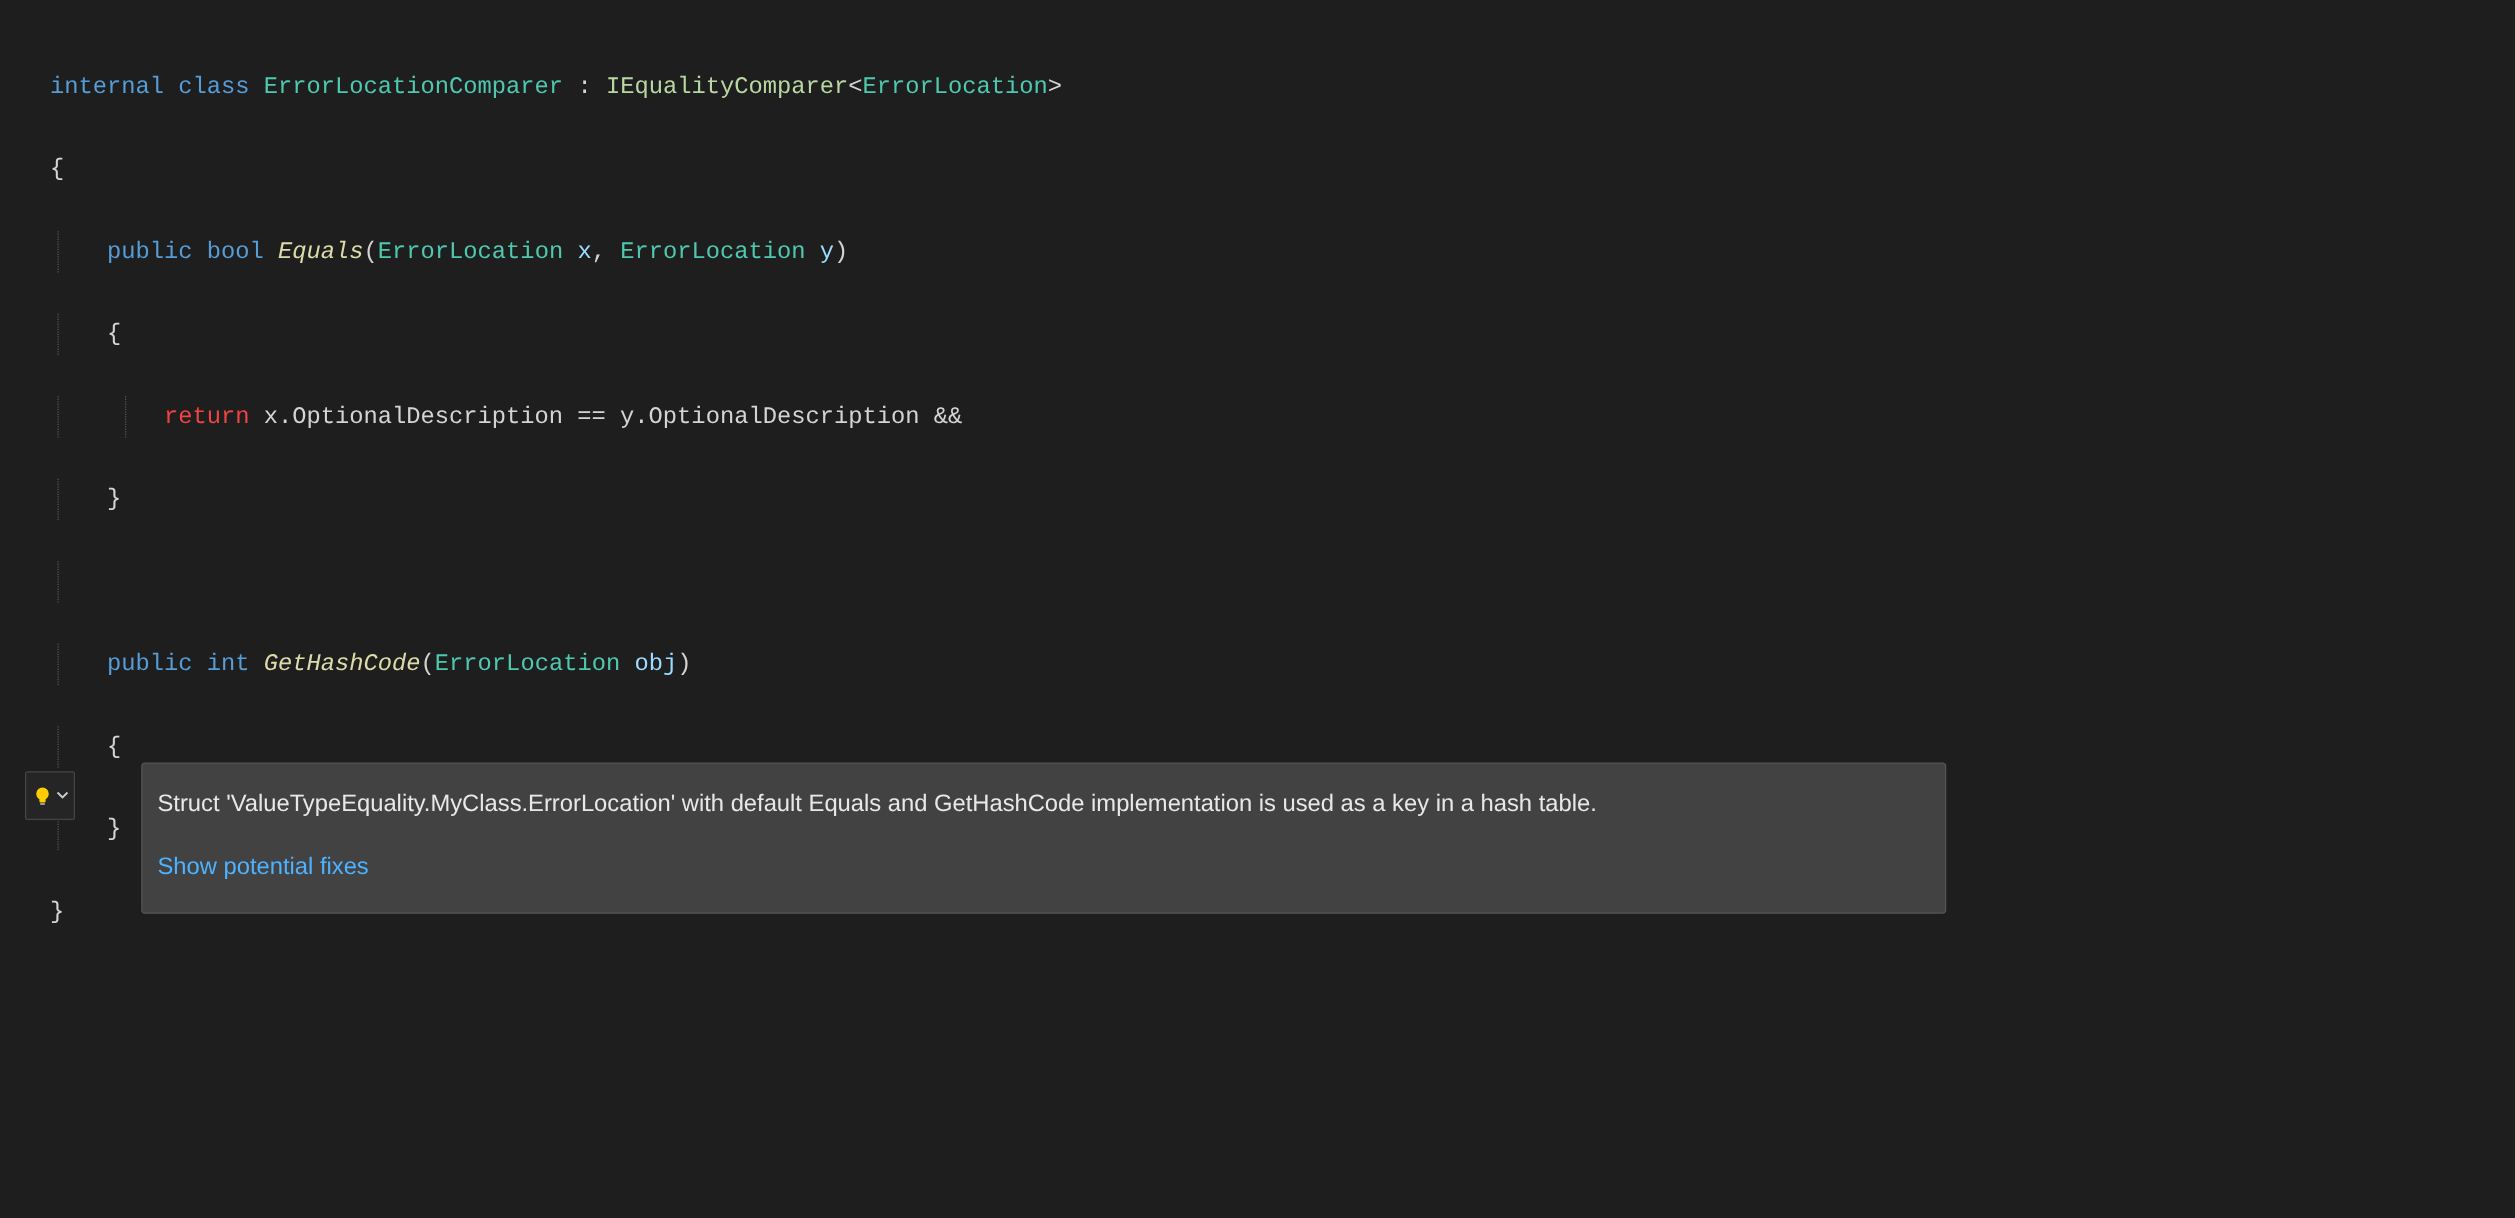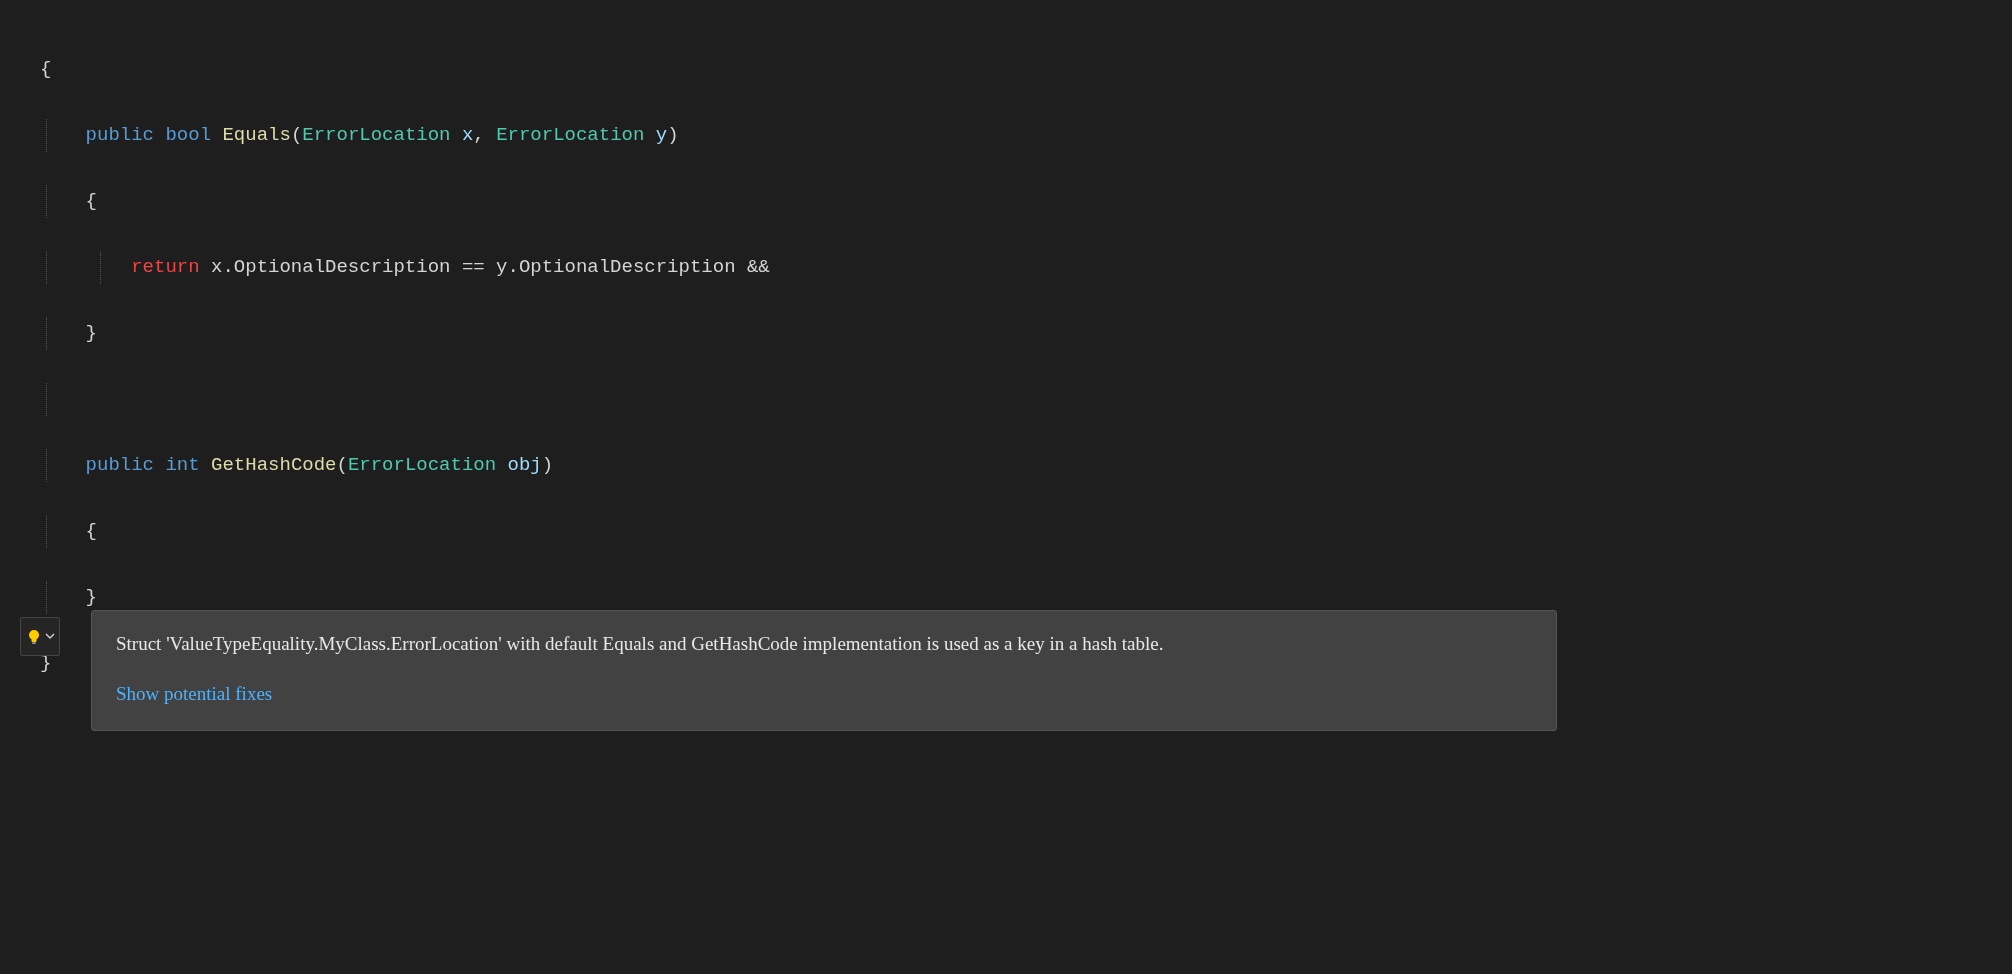--- a/index.html
+++ b/index.html
@@ -25,21 +25,21 @@
     position: absolute;
     top: 0;
     bottom: 0;
     width: 1px;
   }
   .ig1 { left: 6px; }
   .ig2 { left: 60px; }
   .ig3 { left: 113px; }
   .kw-blue { color: #569cd6; }
   .kw-type { color: #4ec9b0; }
-  .kw-method { color: #dcdcaa; }
+  .kw-method { color: #dcdcaa; font-style: italic; }
   .kw-param { color: #9cdcfe; }
   .kw-ctrl { color: #ef4444; }
   .punct { color: #d4d4d4; }
   .interface { color: #b8d7a3; }
 
   .lightbulb-area {
     position: absolute;
     left: 20px;
     top: 617px;
     display: flex;
@@ -58,44 +58,45 @@
     justify-content: center;
   }
   .chevron-down {
     width: 10px;
     height: 10px;
     color: #cccccc;
   }
 
   .tooltip {
     position: absolute;
-    left: 91px;
+    left: 113px;
     top: 610px;
     right: 455px;
     background: #424242;
     border: 1px solid #555;
     border-radius: 3px;
-    padding: 18px 24px 20px 24px;
-    font-family: Liberation Serif, serif;
+    padding: 18px 24px 20px 12px;
+    font-family: Liberation Sans, sans-serif;
     font-size: 19px;
     line-height: 1.6;
     white-space: normal;
     color: #e8e8e8;
   }
   .tooltip-link {
     color: #4db2ff;
     margin-top: 20px;
     display: inline-block;
     cursor: pointer;
   }
 </style>
 </head>
 <body>
 
 <div class="editor">
+<div class="line"><span class="kw-blue">internal</span> <span class="kw-blue">class</span> <span class="kw-type">ErrorLocationComparer</span><span class="punct"> : </span><span class="interface">IEqualityComparer</span><span class="punct">&lt;</span><span class="kw-type">ErrorLocation</span><span class="punct">&gt;</span></div>
 <div class="line"><span class="punct">{</span></div>
 <div class="line"><span class="indent-guide ig1"></span>    <span class="kw-blue">public</span> <span class="kw-blue">bool</span> <span class="kw-method">Equals</span><span class="punct">(</span><span class="kw-type">ErrorLocation</span><span class="kw-param"> x</span><span class="punct">, </span><span class="kw-type">ErrorLocation</span><span class="kw-param"> y</span><span class="punct">)</span></div>
 <div class="line"><span class="indent-guide ig1"></span>    <span class="punct">{</span></div>
 <div class="line"><span class="indent-guide ig1"></span><span class="indent-guide ig2"></span>        <span class="kw-ctrl">return</span><span class="punct"> x.OptionalDescription == y.OptionalDescription &amp;&amp;</span></div>
 <div class="line"><span class="indent-guide ig1"></span>    <span class="punct">}</span></div>
 <div class="line"><span class="indent-guide ig1"></span> </div>
 <div class="line"><span class="indent-guide ig1"></span>    <span class="kw-blue">public</span> <span class="kw-blue">int</span> <span class="kw-method">GetHashCode</span><span class="punct">(</span><span class="kw-type">ErrorLocation</span><span class="kw-param"> obj</span><span class="punct">)</span></div>
 <div class="line"><span class="indent-guide ig1"></span>    <span class="punct">{</span></div>
 <div class="line"><span class="indent-guide ig1"></span>    <span class="punct">}</span></div>
 <div class="line"><span class="punct">}</span></div>

